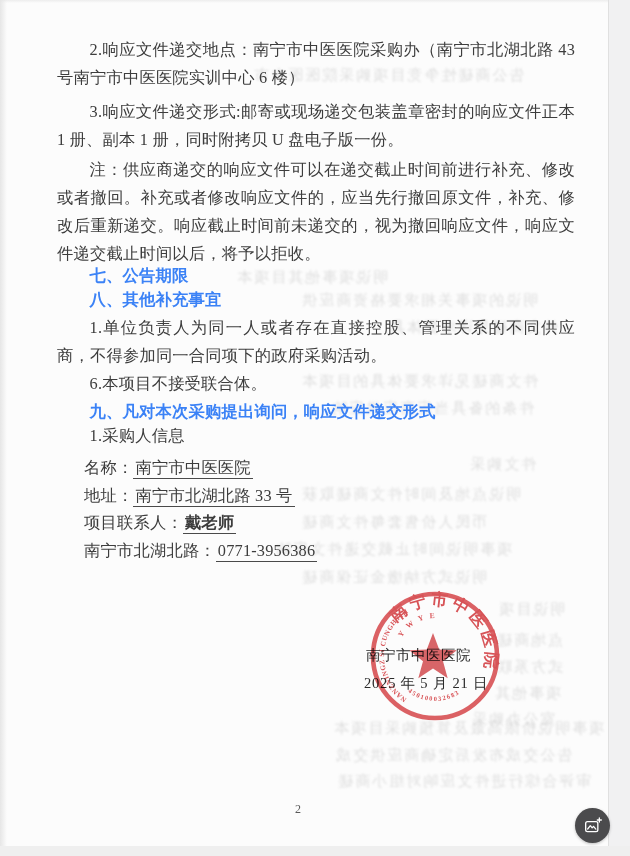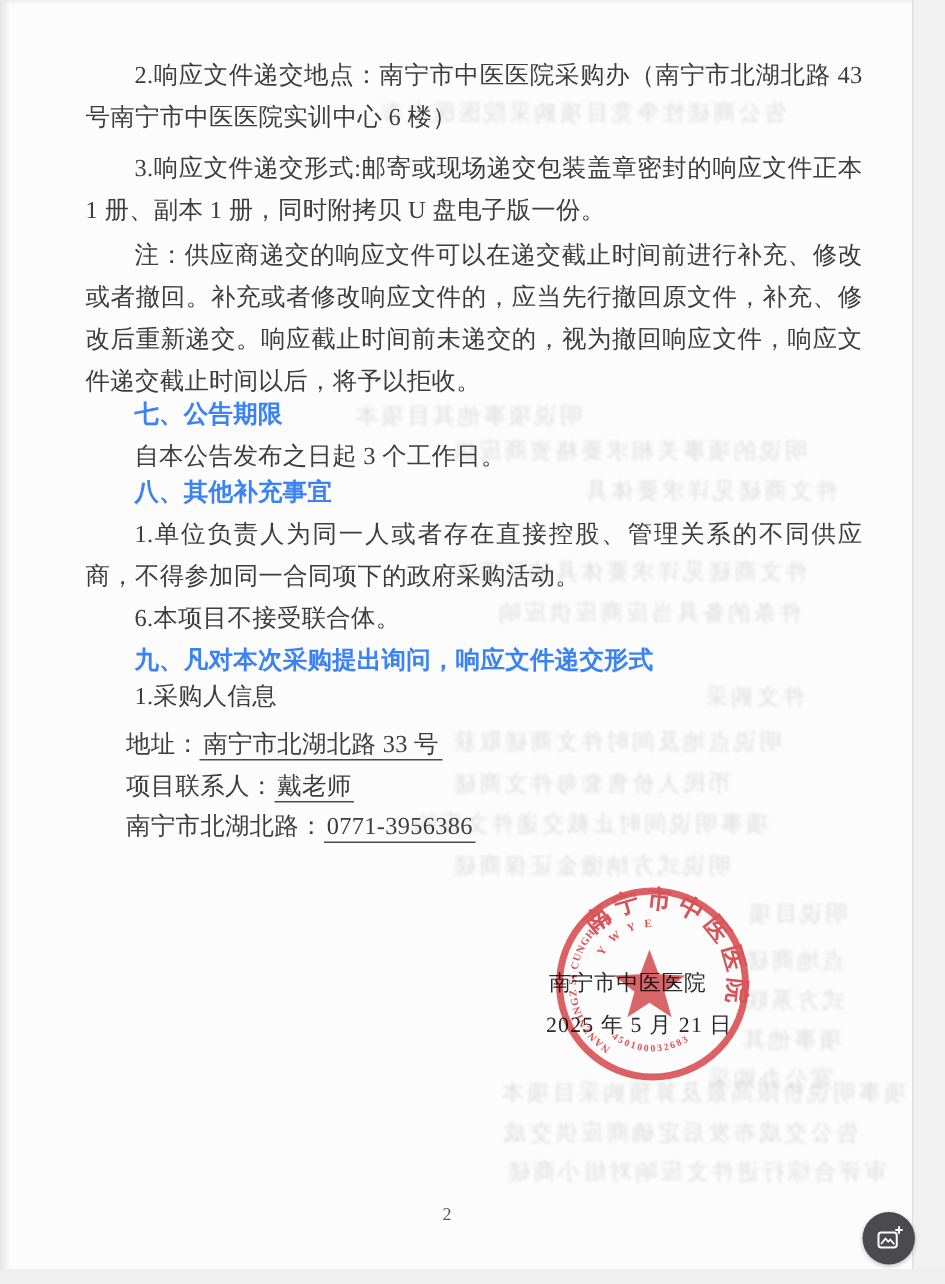--- a/index.html
+++ b/index.html
@@ -22,21 +22,21 @@
   .content{position:absolute;left:57px;top:36px;width:518px;color:#3d3d3d;
            font-size:16.3px;line-height:28px;letter-spacing:.2px;text-align:justify;}
   .content p{margin:0;text-indent:2em;}
   .content p.heading{font-weight:bold;color:#3b82f6;}
   .mt6{margin-top:6px!important;} .mt2{margin-top:2px!important;}
   .mtn6{margin-top:-6px!important;} .mtn4{margin-top:-4px!important;}
 
   .contacts{margin-top:4px;padding-left:27px;}
   .contact-row{line-height:27.5px;white-space:nowrap;}
   .contact-row .val{border-bottom:1px solid #4a4a4a;padding:0 2px 1px 2px;}
-  .contact-row .val.strong{font-weight:400;}
+  .contact-row .val.strong{font-weight:700;}
 
   
   .ghost{position:absolute;color:#c6c6c6;font-size:15px;letter-spacing:2px;
          white-space:nowrap;filter:blur(1.1px);opacity:.55;
          transform:scaleX(-1);pointer-events:none;}
 
   
   .seal{position:absolute;left:365px;top:586px;width:140px;height:140px;
         mix-blend-mode:multiply;opacity:.93;}
   .seal text{font-family:"Liberation Serif","DejaVu Serif",serif;fill:#d8474b;}
@@ -81,28 +81,30 @@
     <span class="ghost" style="left:470px;top:710px">室公办购采</span>
     <span class="ghost" style="left:332px;top:719px">项事明说价限高最及算预购采目项本</span>
     <span class="ghost" style="left:334px;top:746px">告公交成布发后定确商应供交成</span>
     <span class="ghost" style="left:336px;top:772px">审评合综行进件文应响对组小商磋</span>
 
     <div class="content">
       <p>2.响应文件递交地点：南宁市中医医院采购办（南宁市北湖北路 43 号南宁市中医医院实训中心 6 楼）</p>
       <p class="mt6">3.响应文件递交形式:邮寄或现场递交包装盖章密封的响应文件正本 1 册、副本 1 册，同时附拷贝 U 盘电子版一份。</p>
       <p class="mt2">注：供应商递交的响应文件可以在递交截止时间前进行补充、修改或者撤回。补充或者修改响应文件的，应当先行撤回原文件，补充、修改后重新递交。响应截止时间前未递交的，视为撤回响应文件，响应文件递交截止时间以后，将予以拒收。</p>
       <p class="heading mtn6">七、公告期限</p>
-      <p>自本公告发布之日起 3 个工作日。</p>
       <p class="heading mtn4">八、其他补充事宜</p>
       <p>1.单位负责人为同一人或者存在直接控股、管理关系的不同供应商，不得参加同一合同项下的政府采购活动。</p>
       <p>6.本项目不接受联合体。</p>
       <p class="heading">九、凡对本次采购提出询问，响应文件递交形式</p>
       <p class="mtn4">1.采购人信息</p>
 
       <div class="contacts">
+        <div class="contact-row">
+          <span>名称：</span><span class="val">南宁市中医医院</span>
+        </div>
         <div class="contact-row">
           <span>地址：</span><span class="val">南宁市北湖北路 33 号</span>
         </div>
         <div class="contact-row">
           <span>项目联系人：</span><span class="val strong">戴老师</span>
         </div>
         <div class="contact-row">
           <span>南宁市北湖北路：</span><span class="val">0771-3956386</span>
         </div>
       </div>

